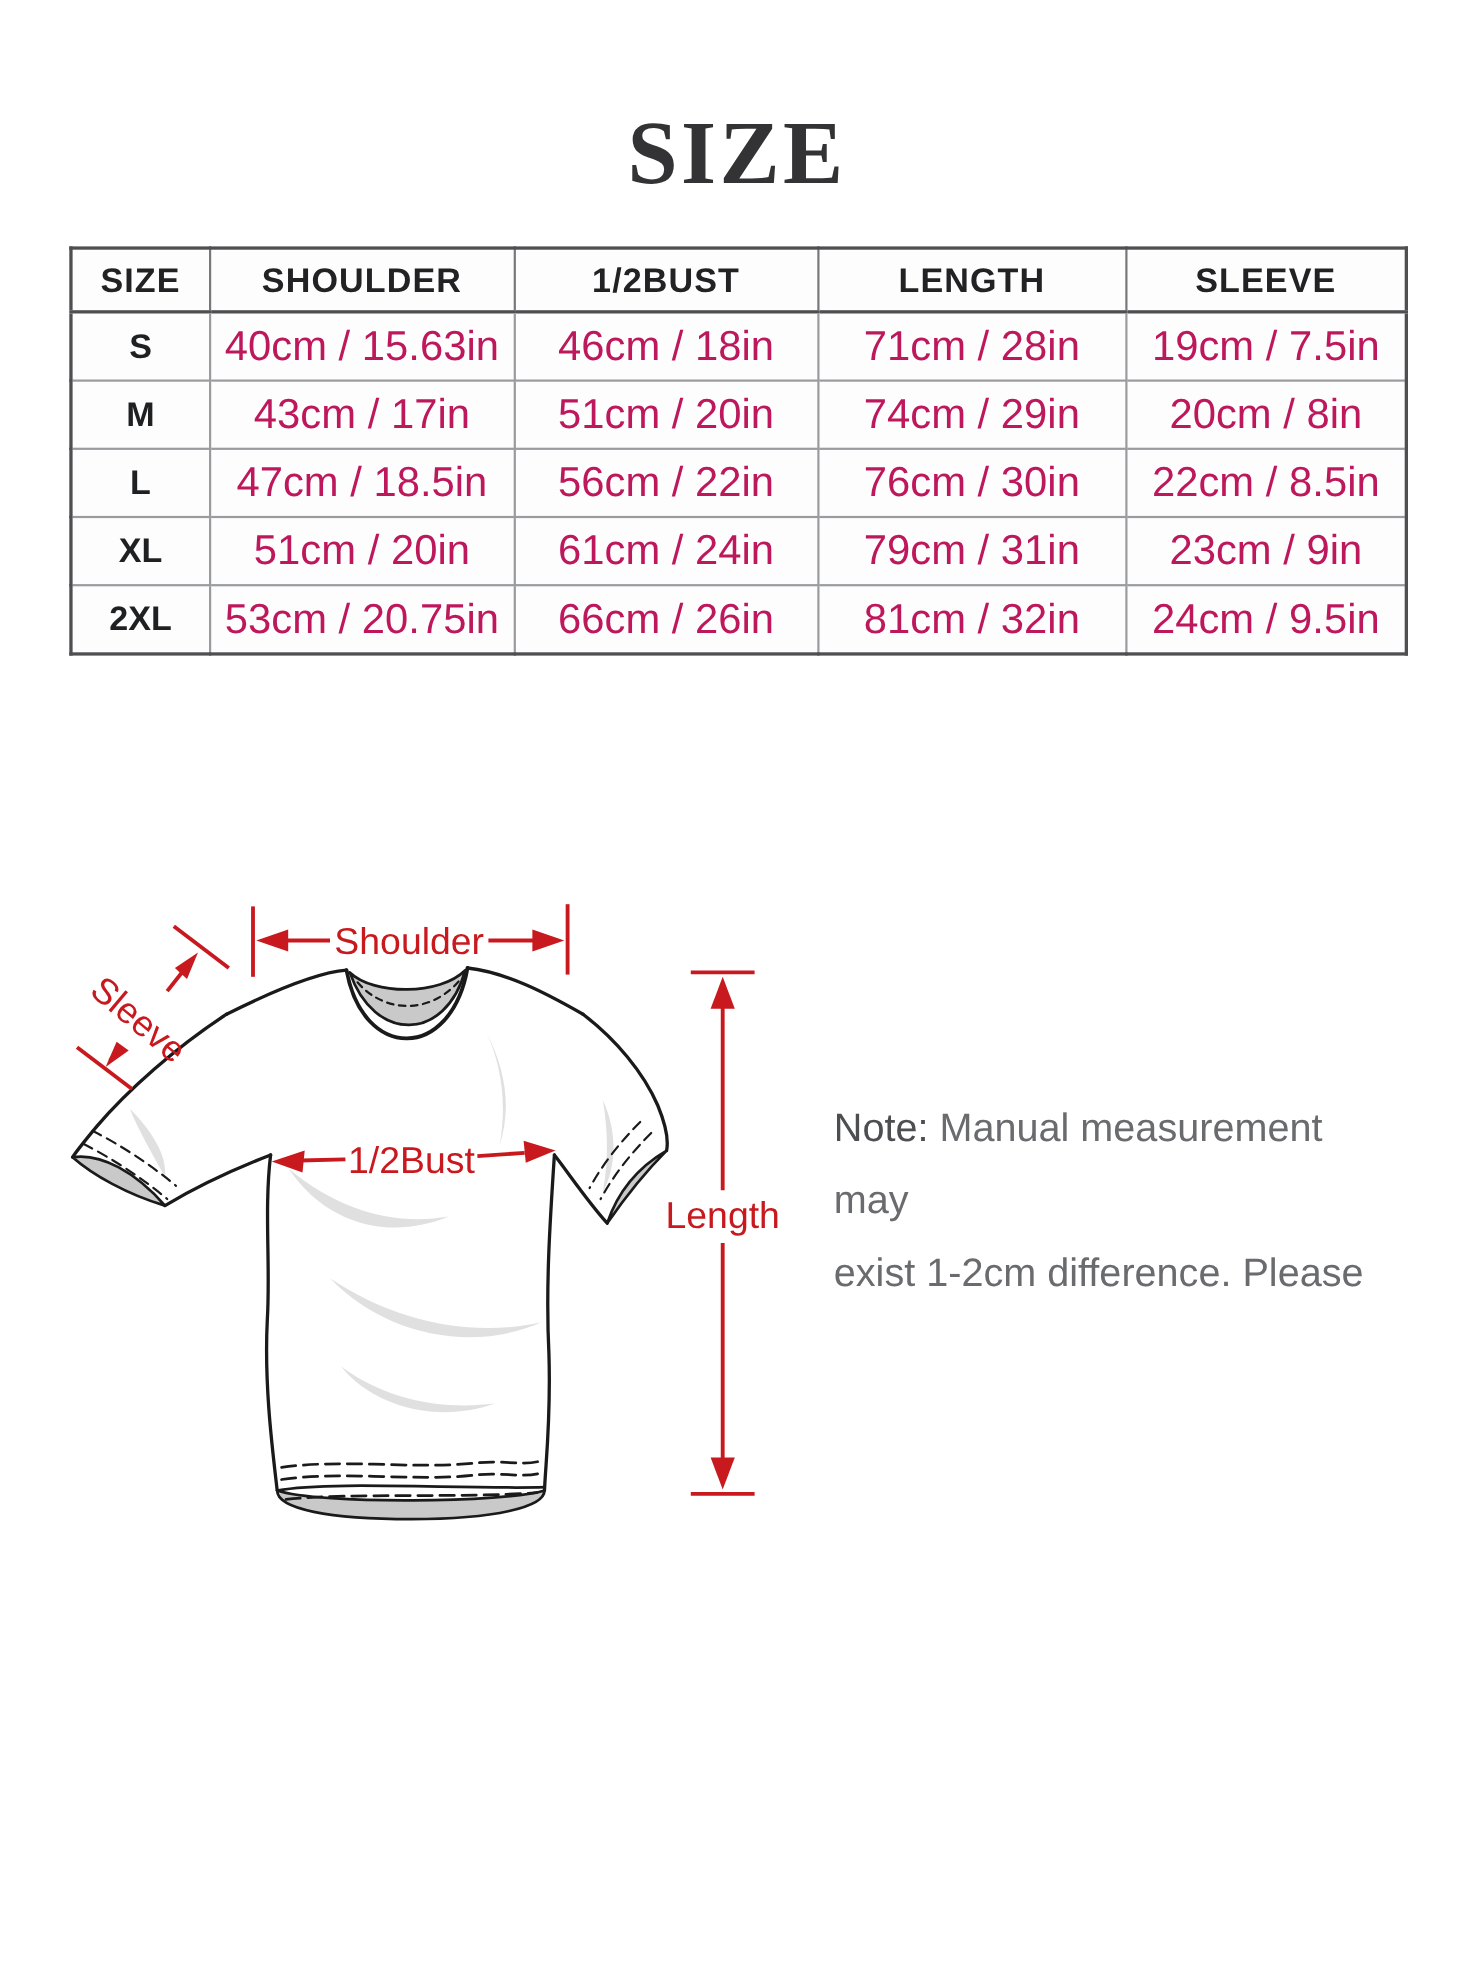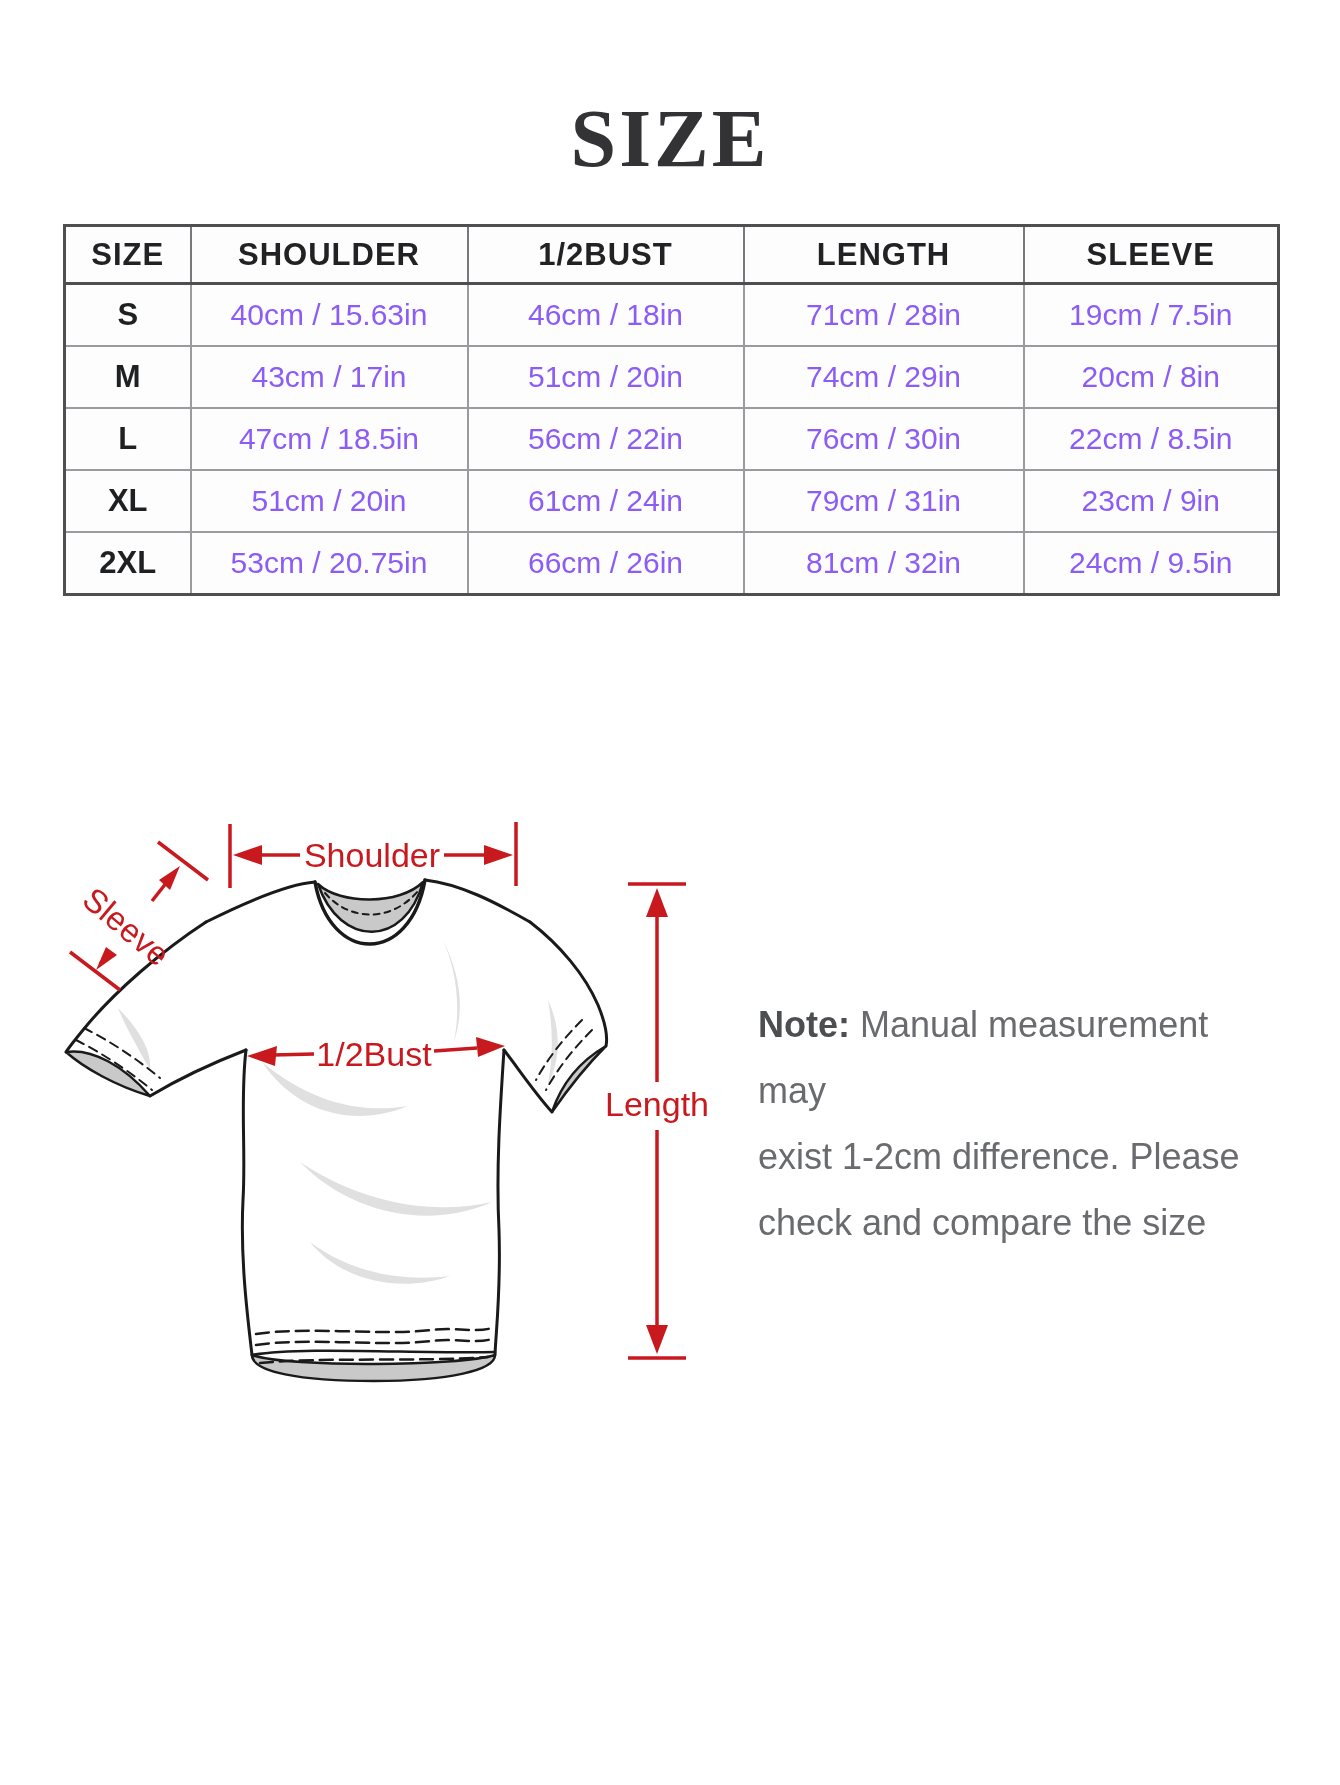--- a/index.html
+++ b/index.html
@@ -19,32 +19,32 @@
     border-collapse:collapse;table-layout:fixed;
     border:3px solid #4f4f52;
     background:#fdfdfd;
   }
   table.size-table th{
     height:53px;font-size:31px;font-weight:700;color:#222225;
     border:2px solid #77787b;border-bottom:3px solid #4f4f52;
     text-align:center;vertical-align:middle;letter-spacing:1px;
   }
   table.size-table td{
-    height:58px;font-size:30px;color:#8b5cf6;
+    height:58px;font-size:38px;color:#be185d;
     border:2px solid #9a9b9e;text-align:center;vertical-align:middle;
   }
   table.size-table td.size-col{
     font-weight:700;color:#1f2022;font-size:31px;
   }
   .diagram-svg{position:absolute;left:0;top:780px;}
   .note-block{
     position:absolute;left:758px;top:992px;width:500px;
     font-size:36px;line-height:66px;color:#6a6b6e;
   }
-  .note-block .note-label{font-weight:700;color:#4d4e52;}
+  .note-block .note-label{font-weight:400;color:#4d4e52;}
 </style>
 </head>
 <body>
 
 <div class="page-title">SIZE</div>
 
 <table class="size-table">
   <colgroup>
     <col style="width:126px">
       <col style="width:277px">
@@ -189,14 +189,14 @@
       <polygon points="657,1354 646,1325 668,1325" stroke="none"></polygon>
       <line x1="628" y1="1358" x2="686" y2="1358"></line>
     </g>
   </g>
 </svg>
 
 <div class="note-block">
   <span class="note-label">Note:</span>
   <span>Manual measurement may</span><br>
   <span>exist 1-2cm difference. Please</span><br>
-  <span>check and compare the size</span><br>
+  <br>
 </div>
 
 </body></html>

